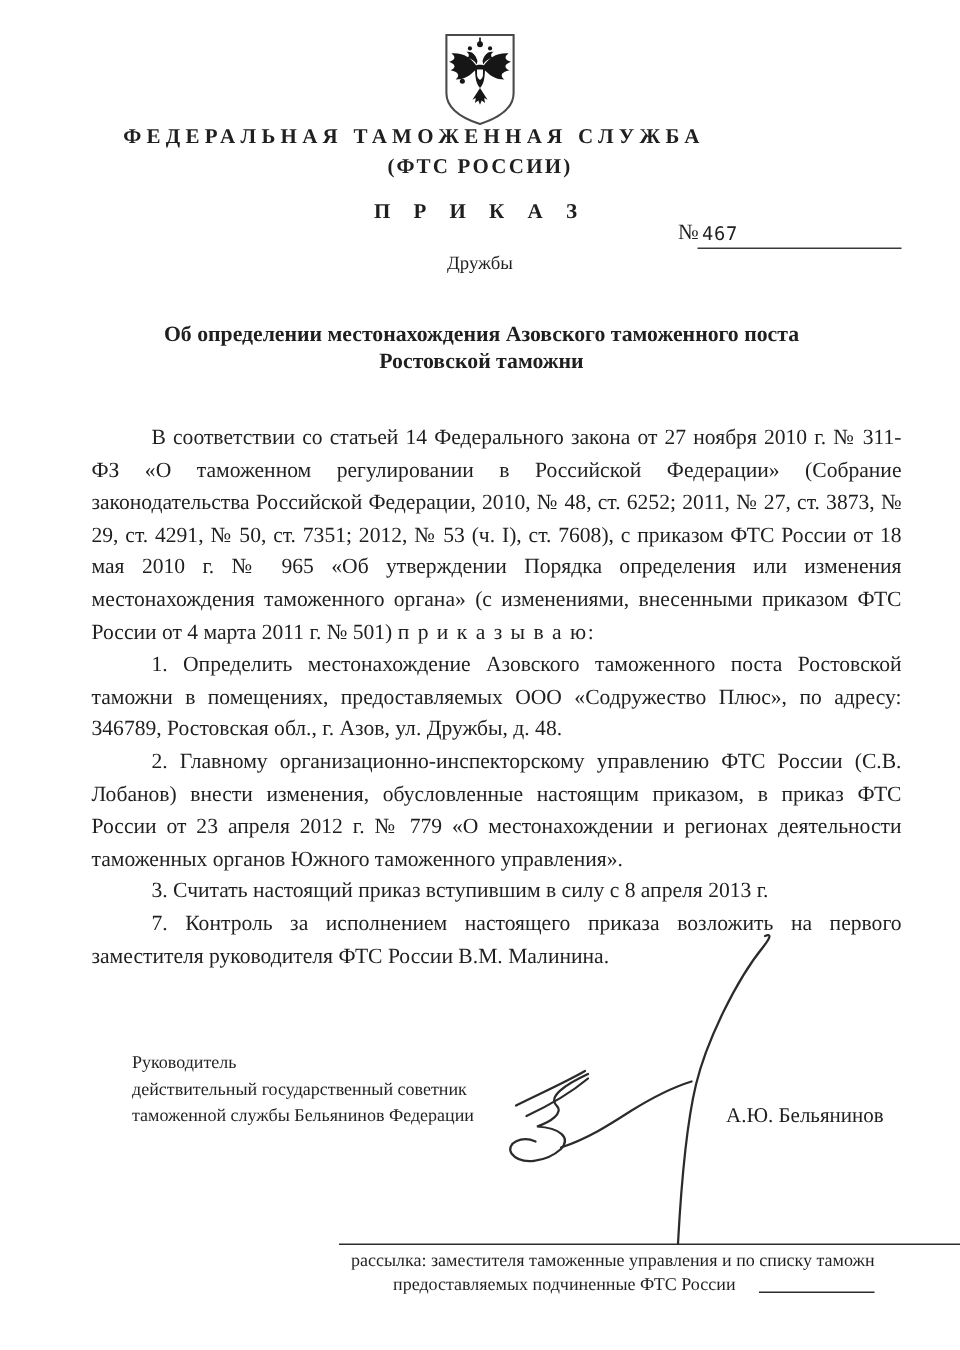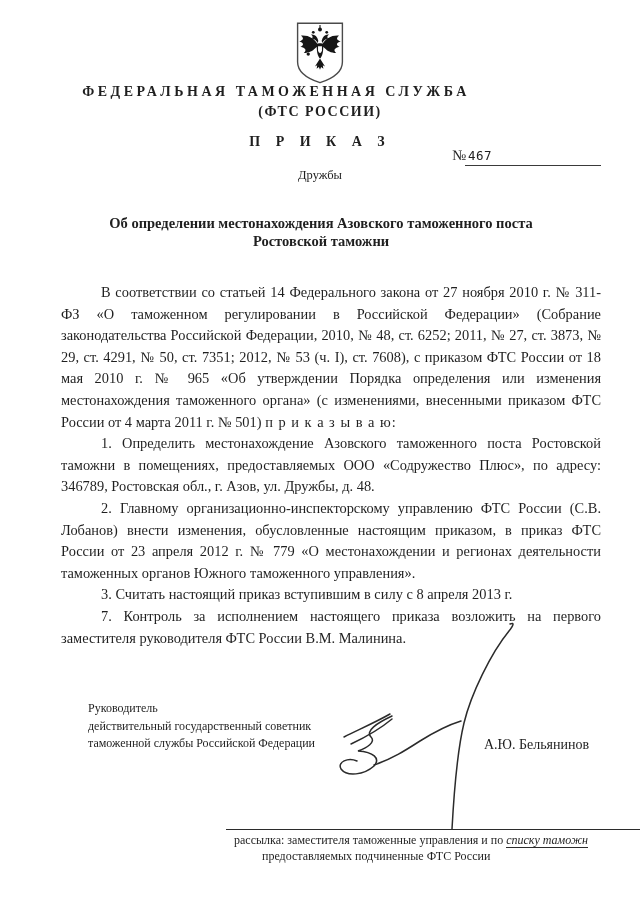--- a/index.html
+++ b/index.html
@@ -28,21 +28,21 @@
   .body-block{position:absolute;top:282px;left:61px;width:540px;
     font-size:14.4px;line-height:21.6px;text-align:justify;}
   .para{margin:0;text-indent:40px;}
   .decree{letter-spacing:1px;}
   .sig-block{position:absolute;left:88px;top:700px;font-size:12px;line-height:17.6px;}
   .signer-name{position:absolute;left:484px;top:737px;font-size:14px;}
   .signature-svg{position:absolute;left:0;top:0;width:640px;height:900px;pointer-events:none;}
   .footer-rule{position:absolute;left:226px;top:829px;width:414px;height:0;
     border-top:1.5px solid #2b2b2b;}
   .footer-line1{position:absolute;left:234px;top:833px;font-size:12px;white-space:nowrap;}
-  .footer-line1 .u{border-bottom:1px solid #2b2b2b;padding-bottom:0;font-style:italic;}
+  .footer-line1 .u{border-bottom:1px solid #2b2b2b;padding-bottom:14px;}
   .footer-line2{position:absolute;left:262px;top:849px;font-size:12px;white-space:nowrap;}
 </style>
 </head>
 <body>
 
 <div class="page">
 
   <div class="emblem">
     <svg viewBox="0 0 100 112" width="56" height="64" xmlns="http://www.w3.org/2000/svg">
       <path d="M10 3 H90 V72 Q90 96 50 109 Q10 96 10 72 Z" fill="none" stroke="#4a4a4a" stroke-width="2.5"></path>
@@ -81,21 +81,21 @@
       <span class="decree">п р и к а з ы в а ю:</span></p>
     <p class="para">1. Определить местонахождение Азовского таможенного поста Ростовской таможни в помещениях, предоставляемых ООО «Содружество Плюс», по адресу: 346789, Ростовская обл., г. Азов, ул. Дружбы, д. 48.</p>
     <p class="para">2. Главному организационно-инспекторскому управлению ФТС России (С.В. Лобанов) внести изменения, обусловленные настоящим приказом, в приказ ФТС России от 23 апреля 2012 г. № 779 «О местонахождении и регионах деятельности таможенных органов Южного таможенного управления».</p>
     <p class="para">3. Считать настоящий приказ вступившим в силу с 8 апреля 2013 г.</p>
     <p class="para">7. Контроль за исполнением настоящего приказа возложить на первого заместителя руководителя ФТС России В.М. Малинина.</p>
   </div>
 
   <div class="sig-block">
     <div>Руководитель</div>
     <div>действительный государственный советник</div>
-    <div>таможенной службы Российской Федерации</div>
+    <div>таможенной службы Бельянинов Федерации</div>
   </div>
   <div class="signer-name">А.Ю. Бельянинов</div>
 
   <svg class="signature-svg" viewBox="0 0 640 900" xmlns="http://www.w3.org/2000/svg">
     <g fill="none" stroke="#2b2b2b" stroke-width="1.5" stroke-linecap="round">
       <path d="M452 829 C454 792 457 752 464 723 C471 694 491 653 509 631 C513 626 515 622 510 624"></path>
       <path d="M344 737 C360 729 376 722 390 714"></path>
       <path d="M351 744 C366 737 380 729 392 719"></path>
       <path d="M392 716 C377 723 365 731 371 737 C376 742 367 748 358 751 C373 752 381 758 374 766 C364 775 347 777 341 769 C337 762 348 757 357 761"></path>
       <path d="M374 765 C392 759 406 750 420 741 C436 731 448 725 461 721"></path>

